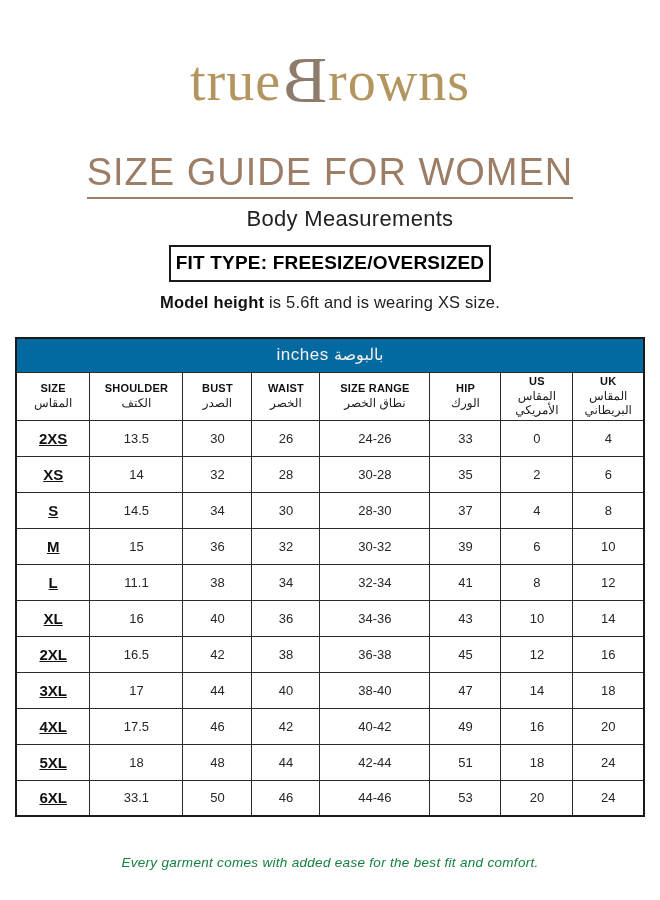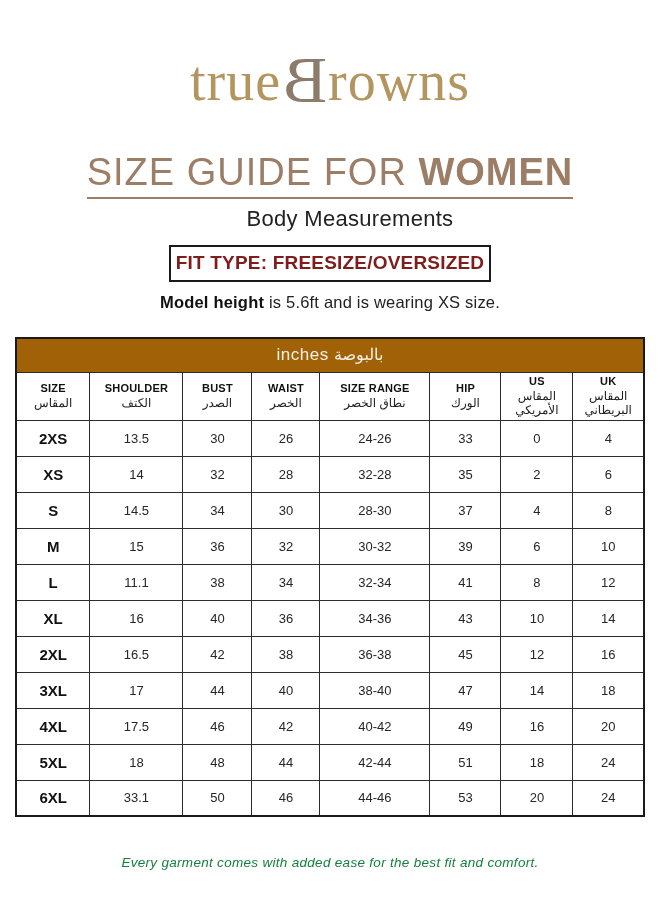--- a/index.html
+++ b/index.html
@@ -36,41 +36,41 @@
   .title-wrap { text-align: center; margin-top: 34px; }
   .title {
     display: inline-block;
     font-size: 38px;
     letter-spacing: 1px;
     color: #9c7d66;
     font-weight: 400;
     border-bottom: 2px solid #9c7d66;
     padding-bottom: 3px;
   }
-  .title b { font-weight: 700; }
+  .title b { font-weight: 400; }
 
   .subtitle {
     text-align: center;
     font-size: 22px;
     margin-top: 7px;
     color: #222222;
     letter-spacing: 0.3px;
     margin-left: 40px;
   }
 
   .fit-box {
     width: 322px;
     margin: 13px auto 0 auto;
     border: 2px solid #1a1a1a;
     text-align: center;
     font-weight: 700;
     font-size: 19px;
     letter-spacing: 0.2px;
     padding: 5px 0 6px 0;
-    color: #7f1d1d;
+    color: #000000;
   }
 
   .model-note {
     text-align: center;
     margin-top: 11px;
     font-size: 16.5px;
     color: #222222;
     letter-spacing: 0.2px;
   }
   .model-note b { font-weight: 700; color: #111111; }
@@ -81,21 +81,21 @@
     margin: 25px auto 0 auto;
     border-collapse: collapse;
     table-layout: fixed;
   }
   table.size-table, table.size-table td, table.size-table th {
     border: 1px solid #2b2b2b;
   }
   table.size-table { border: 2px solid #1a1a1a; }
 
   .units-band {
-    background: #a16207;
+    background: #0369a1;
     color: #f6f0e9;
     font-size: 17px;
     font-weight: 400;
     text-align: center;
     height: 34px;
     letter-spacing: 0.5px;
   }
   .units-band .ar { font-size: 16px; }
 
   th.col-head {
@@ -109,21 +109,21 @@
   .col-ar { display: block; font-size: 12px; font-weight: 400; color: #222222; margin-top: 2px; }
 
   td.cell {
     height: 36px;
     text-align: center;
     vertical-align: middle;
     font-size: 13px;
     color: #262626;
     background: #ffffff;
   }
-  td.size-cell { font-weight: 700; font-size: 15px; color: #111111; }
+  td.size-cell { font-weight: 700; font-size: 15px; color: #111111; text-decoration: underline; }
 
   
   .footer-note {
     text-align: center;
     margin-top: 38px;
     font-style: italic;
     font-size: 13.5px;
     color: #15803d;
     letter-spacing: 0.3px;
   }
@@ -211,21 +211,21 @@
         <td class="cell">24-26</td>
         <td class="cell">33</td>
         <td class="cell">0</td>
         <td class="cell">4</td>
       </tr>
       <tr>
         <td class="cell size-cell">XS</td>
         <td class="cell">14</td>
         <td class="cell">32</td>
         <td class="cell">28</td>
-        <td class="cell">32-28</td>
+        <td class="cell">30-28</td>
         <td class="cell">35</td>
         <td class="cell">2</td>
         <td class="cell">6</td>
       </tr>
       <tr>
         <td class="cell size-cell">S</td>
         <td class="cell">14.5</td>
         <td class="cell">34</td>
         <td class="cell">30</td>
         <td class="cell">28-30</td>

